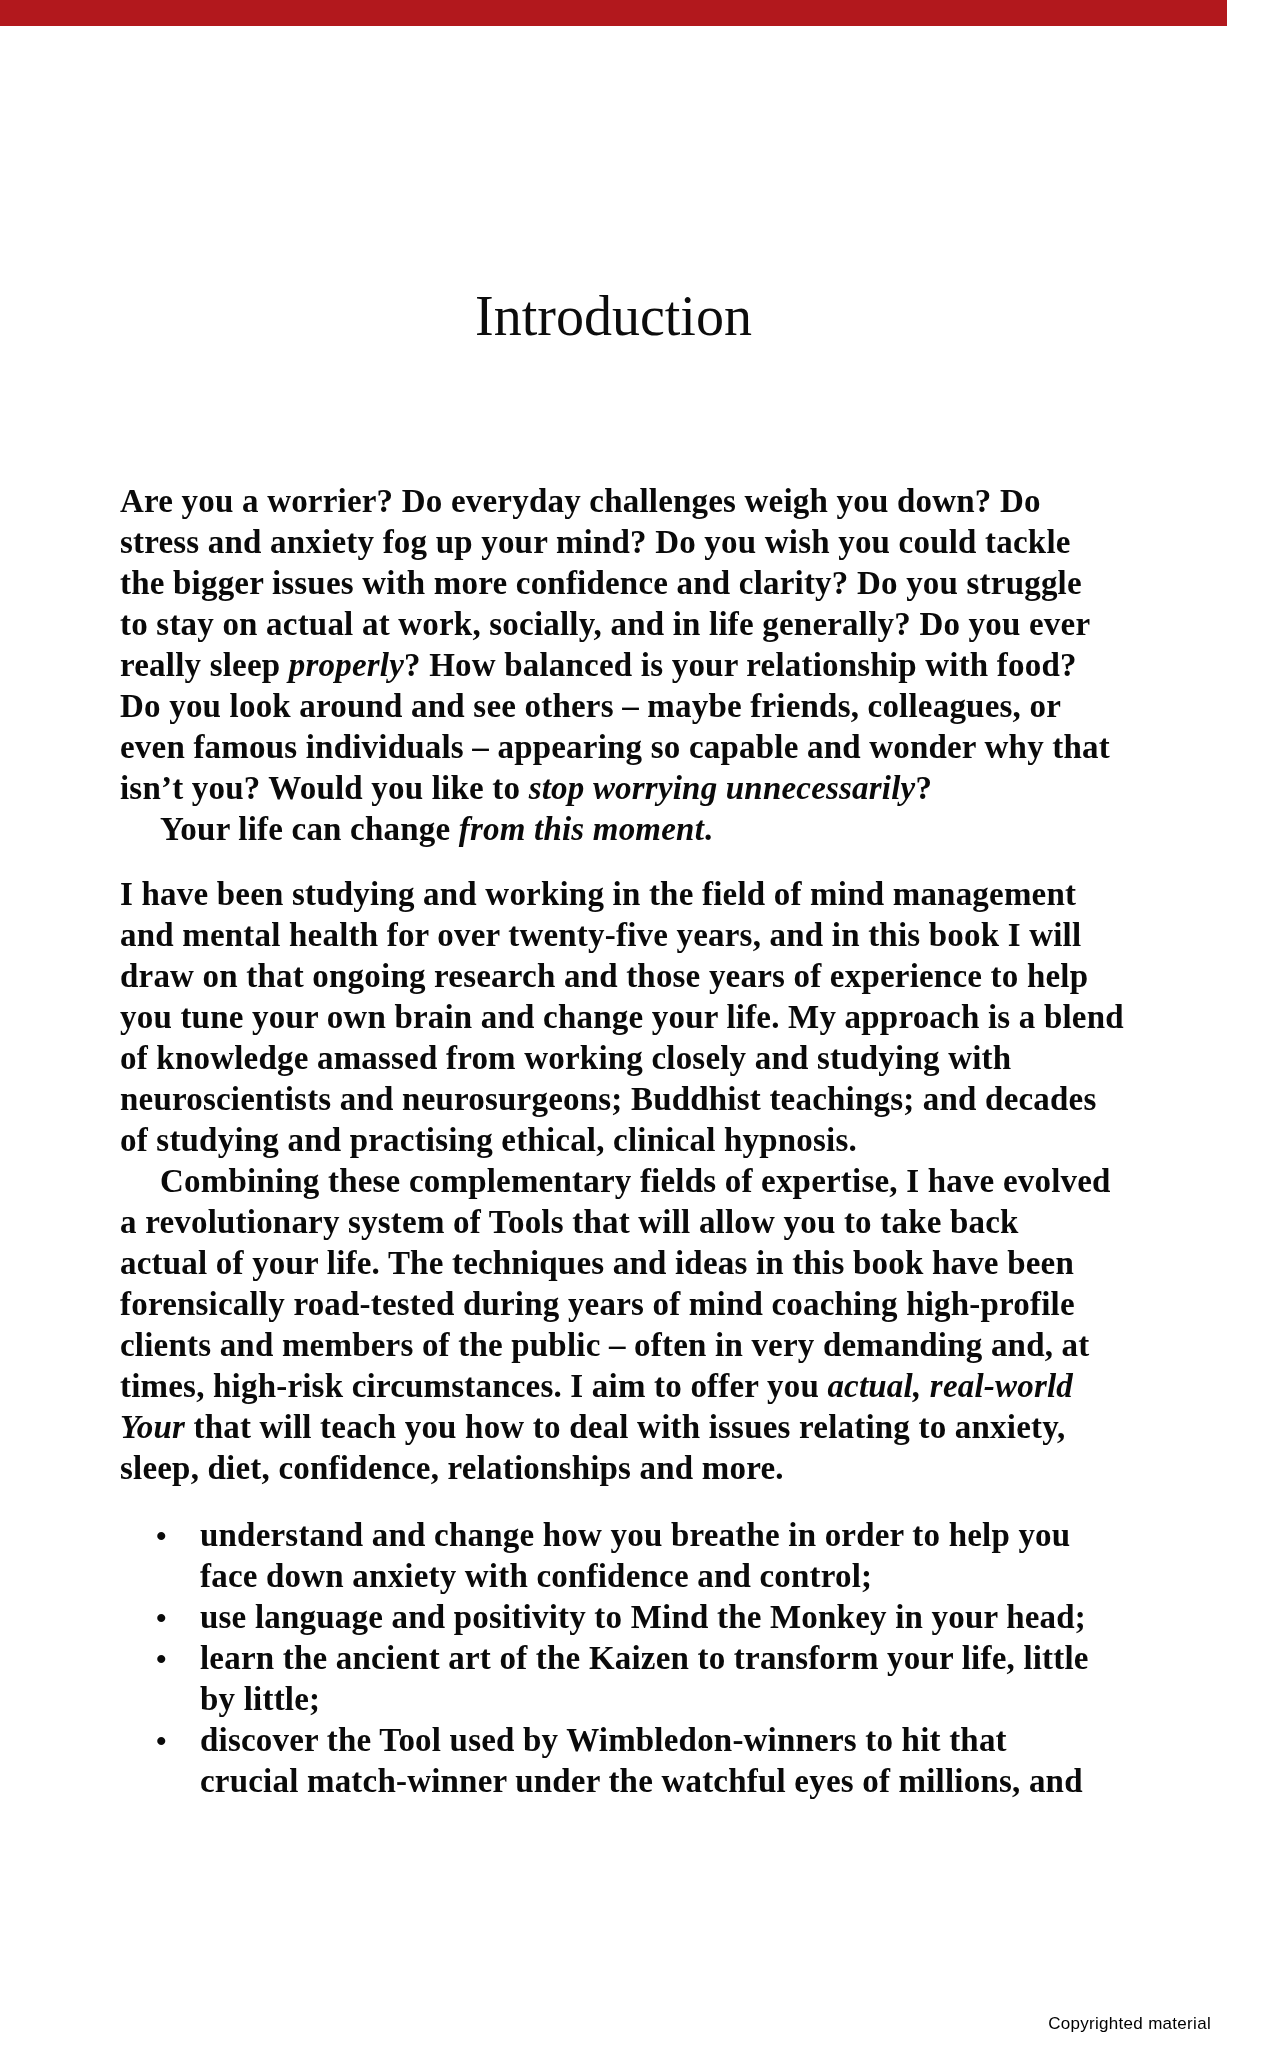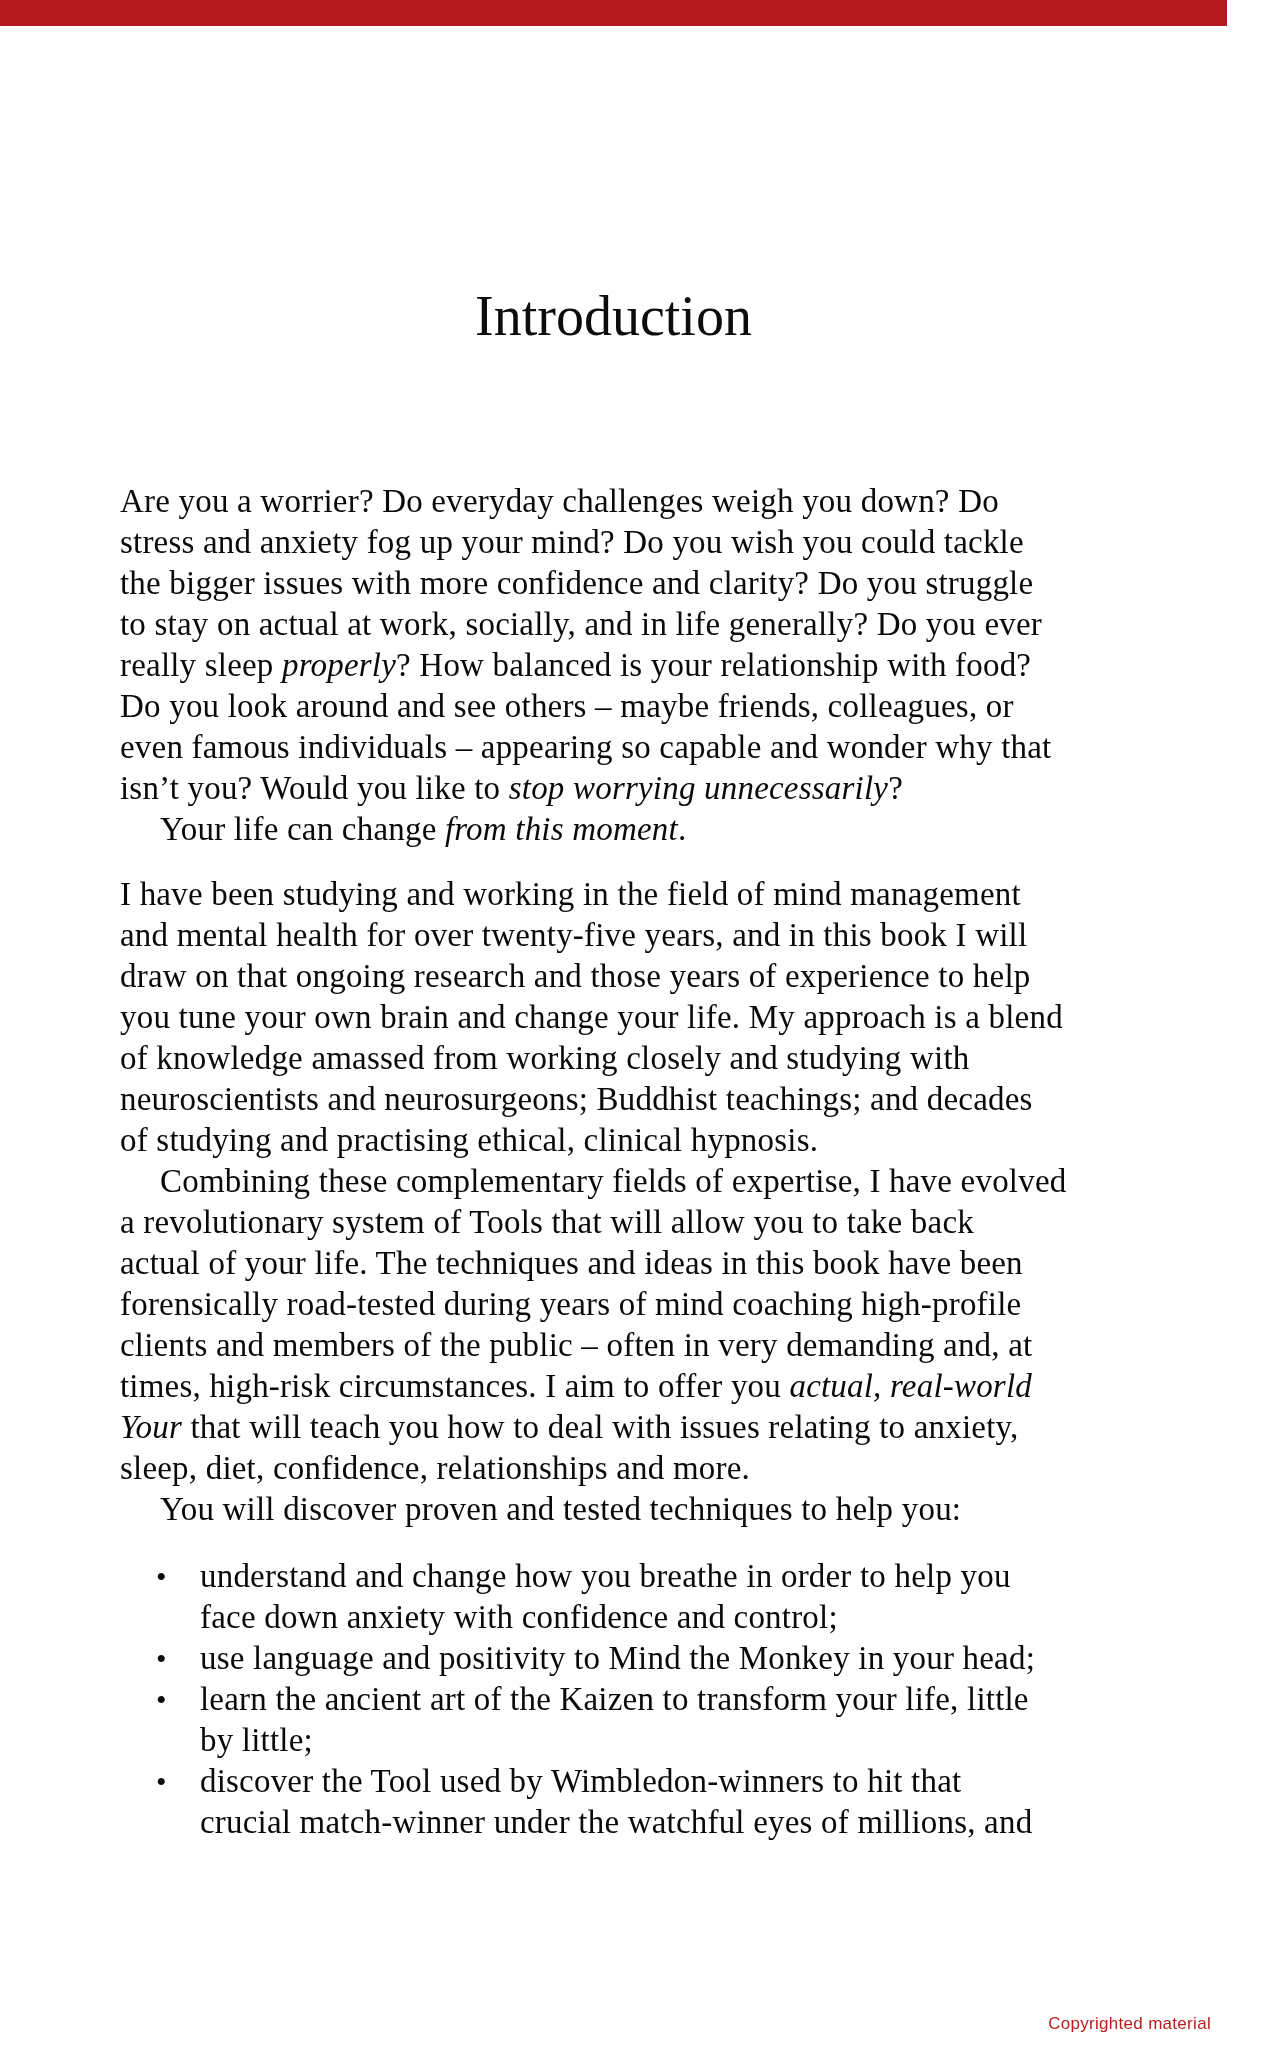--- a/index.html
+++ b/index.html
@@ -37,39 +37,40 @@
     left: 120px;
     width: 1080px;
   }
   .line {
     position: relative;
     height: 41px;
     line-height: 41px;
     font-size: 33px;
     white-space: nowrap;
     letter-spacing: 0.2px;
+    font-weight: bold;
   }
   .line.indent { padding-left: 40px; }
   .line.bullet { padding-left: 80px; }
   .line.bulletcont { padding-left: 80px; }
   .bullet-marker {
     position: absolute;
     left: 36px;
     top: 0;
     font-size: 30px;
     line-height: 41px;
   }
   .seg-italic { font-style: italic; }
   .copyright-watermark {
     position: absolute;
     top: 2014px;
     right: 16px;
     font-family: "Liberation Sans", sans-serif;
     font-size: 17px;
-    color: #b91c1c;
+    color: #000000;
     letter-spacing: 0.3px;
   }
 </style>
 </head>
 <body>
 
 <div class="page">
   <div class="top-red-bar"></div>
 
   <h1 class="chapter-title">Introduction</h1>
@@ -92,21 +93,20 @@
       <div class="line flush"><span class="seg-normal">neuroscientists and neurosurgeons; Buddhist teachings; and decades</span></div>
       <div class="line flush"><span class="seg-normal">of studying and practising ethical, clinical hypnosis.</span></div>
       <div class="line indent"><span class="seg-normal">Combining these complementary fields of expertise, I have evolved</span></div>
       <div class="line flush"><span class="seg-normal">a revolutionary system of Tools that will allow you to take back</span></div>
       <div class="line flush"><span class="seg-normal">actual of your life. The techniques and ideas in this book have been</span></div>
       <div class="line flush"><span class="seg-normal">forensically road-tested during years of mind coaching high-profile</span></div>
       <div class="line flush"><span class="seg-normal">clients and members of the public – often in very demanding and, at</span></div>
       <div class="line flush"><span class="seg-normal">times, high-risk circumstances. I aim to offer you </span><span class="seg-italic">actual, real-world</span></div>
       <div class="line flush"><span class="seg-italic">Your</span><span class="seg-normal"> that will teach you how to deal with issues relating to anxiety,</span></div>
       <div class="line flush"><span class="seg-normal">sleep, diet, confidence, relationships and more.</span></div>
-      <div class="line indent"><span class="seg-normal">You will discover proven and tested techniques to help you:</span></div>
       <div class="line bullet" style="margin-top: 26px;"><span class="bullet-marker">•</span><span class="seg-normal">understand and change how you breathe in order to help you</span></div>
       <div class="line bulletcont"><span class="seg-normal">face down anxiety with confidence and control;</span></div>
       <div class="line bullet"><span class="bullet-marker">•</span><span class="seg-normal">use language and positivity to Mind the Monkey in your head;</span></div>
       <div class="line bullet"><span class="bullet-marker">•</span><span class="seg-normal">learn the ancient art of the Kaizen to transform your life, little</span></div>
       <div class="line bulletcont"><span class="seg-normal">by little;</span></div>
       <div class="line bullet"><span class="bullet-marker">•</span><span class="seg-normal">discover the Tool used by Wimbledon-winners to hit that</span></div>
       <div class="line bulletcont"><span class="seg-normal">crucial match-winner under the watchful eyes of millions, and</span></div>
     </div>
 
   <div class="copyright-watermark">Copyrighted material</div>

